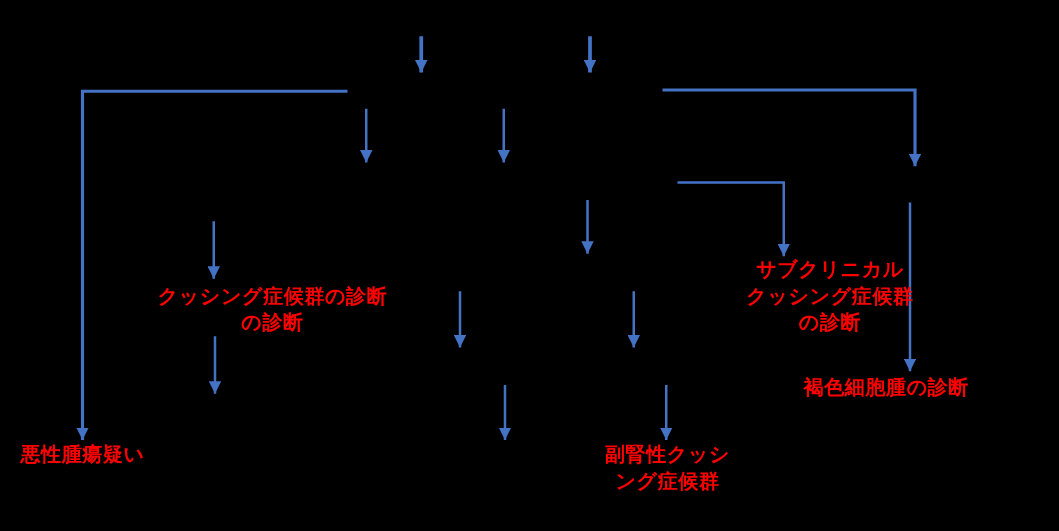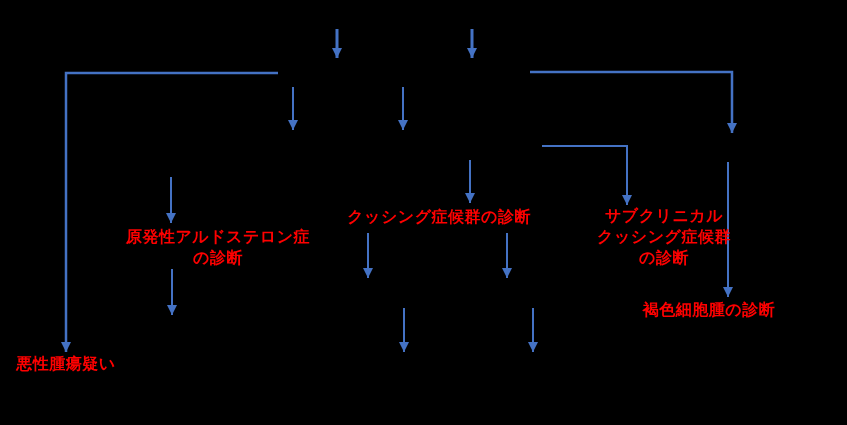--- a/index.html
+++ b/index.html
@@ -56,27 +56,28 @@
       <polyline points="470,160 470,203" fill="none" stroke="#4472C4" stroke-width="2" marker-end="url(#arrowhead)"></polyline>
       <polyline points="542,146 627,146 627,205" fill="none" stroke="#4472C4" stroke-width="2" marker-end="url(#arrowhead)"></polyline>
       <polyline points="728,162 728,297" fill="none" stroke="#4472C4" stroke-width="2" marker-end="url(#arrowhead)"></polyline>
       <polyline points="172,269 172,315" fill="none" stroke="#4472C4" stroke-width="2" marker-end="url(#arrowhead)"></polyline>
       <polyline points="368,233 368,278" fill="none" stroke="#4472C4" stroke-width="2" marker-end="url(#arrowhead)"></polyline>
       <polyline points="507,233 507,278" fill="none" stroke="#4472C4" stroke-width="2" marker-end="url(#arrowhead)"></polyline>
       <polyline points="404,308 404,352" fill="none" stroke="#4472C4" stroke-width="2" marker-end="url(#arrowhead)"></polyline>
       <polyline points="533,308 533,352" fill="none" stroke="#4472C4" stroke-width="2" marker-end="url(#arrowhead)"></polyline>
     </svg>
 
-  <div class="label" style="left: 218px; top: 226px; color: rgb(255, 0, 0);">原発性アルドステロン症
+  <div class="label" style="left: 218px; top: 226px; color: rgb(255, 0, 0);">クッシング症候群の診断
 の診断</div>
 
-  <div class="label" style="left: 439px; top: 206px; color: rgb(255, 0, 0);">クッシング症候群の診断</div>
 
   <div class="label" style="left: 628px; top: 205px; color: rgb(255, 0, 0); margin-left: 36px;">サブクリニカル
 クッシング症候群
 の診断</div>
 
   <div class="label" style="left: 709px; top: 299px; color: rgb(255, 0, 0);">褐色細胞腫の診断</div>
 
   <div class="label" style="left: 66px; top: 353px; color: rgb(255, 0, 0);">悪性腫瘍疑い</div>
 
+  <div class="label" style="left: 534px; top: 353px; color: rgb(255, 0, 0);">副腎性クッシ
+ング症候群</div>
 
 </div>
 
 </body></html>

